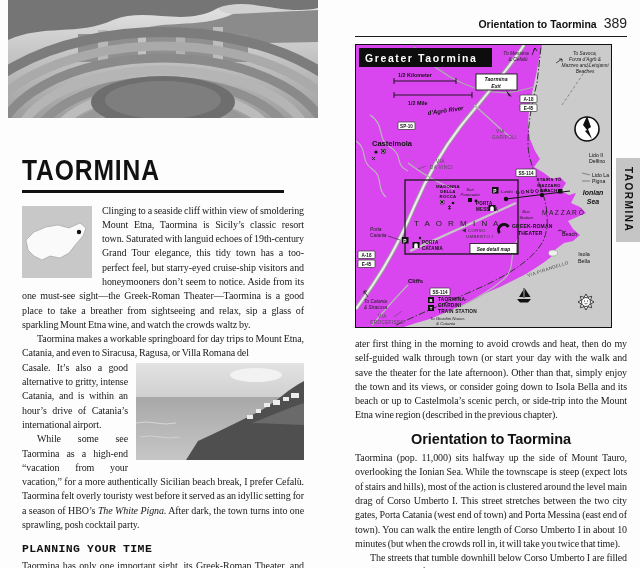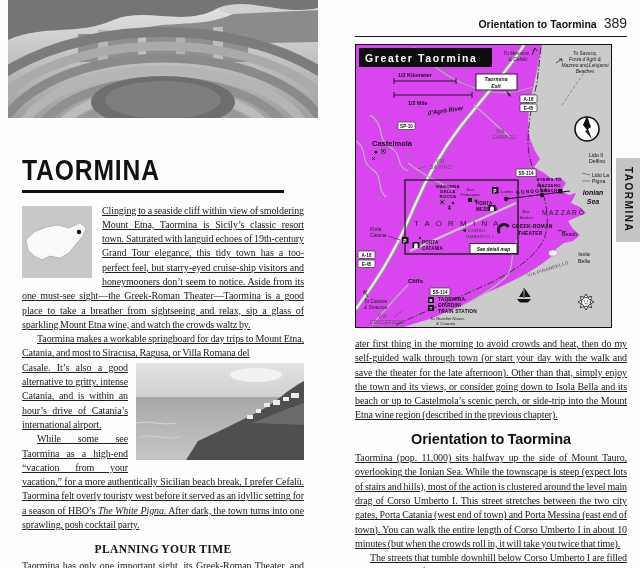--- a/index.html
+++ b/index.html
@@ -17,28 +17,28 @@
     font-family:"Liberation Sans", sans-serif;font-weight:bold;
     font-size:29px;letter-spacing:1px;color:#111;
     transform:scaleX(.85);transform-origin:left;white-space:nowrap;
   }
   #title-rule{width:262px;height:2.5px;background:#111;margin-top:3px;}
   .bodycopy{
     font-size:10px;line-height:14.3px;text-align:justify;
     letter-spacing:-0.1px;word-spacing:-0.6px;color:#202020;
   }
   #left-text{margin:11px 14px 0 14px;}
-  .bodycopy p{margin:0;text-decoration:underline;}
+  .bodycopy p{margin:0;}
   .indent{text-indent:15px;}
   #sicily-box{float:left;width:70px;height:72px;margin:2px 10px 2px 0;}
   #coast-photo{float:right;width:168px;height:97px;margin:2px 0 2px 8px;}
   .subhead{
-    font-family:Liberation Serif, serif;font-weight:bold;
+    font-family:Liberation Mono, monospace;font-weight:bold;
     font-size:11.5px;letter-spacing:.4px;color:#111;
-    margin:10px 0 2px 0;text-align:center;text-indent:0;
+    margin:10px 0 2px 0;text-align:left;text-indent:0;
   }
   
   #page-right{left:355px;width:272px;}
   #rp-header{
     display:flex;justify-content:flex-end;align-items:baseline;gap:7px;
     font-family:"Liberation Sans", sans-serif;
     padding-top:15px;border-bottom:1.6px solid #1a1a1a;padding-bottom:5px;
   }
   #rp-header .ht{font-weight:bold;font-size:10.5px;color:#111;}
   #rp-header .pn{font-size:14px;color:#222;}
@@ -113,21 +113,21 @@
   </div>
 
   <div id="left-text" class="bodycopy">
 
     <svg id="sicily-box" viewBox="0 0 70 72">
       <rect width="70" height="72" fill="#c8c8c8"></rect>
       <polygon points="4,34 12,26 24,21 36,19 47,22 58,17 64,22 61,30 54,38 47,47 38,52 28,50 20,54 12,50 6,44" fill="#fafafa" stroke="#9a9a9a" stroke-width="0.6"></polygon>
       <circle cx="57" cy="26" r="2.2" fill="#111"></circle>
     </svg>
     <p>Clinging to a seaside cliff within view of smoldering Mount Etna, Taormina is Sicily’s classic resort town. Saturated with languid echoes of 19th-century Grand Tour elegance, this tidy town has a too-perfect feel, but starry-eyed cruise-ship visitors and honeymooners don’t seem to notice. Aside from its one must-see sight—the Greek-Roman Theater—Taormina is a good place to take a breather from sightseeing and relax, sip a glass of sparkling Mount Etna wine, and watch the crowds waltz by.</p>
-    <p class="indent">Taormina makes a workable springboard for day trips to Mount Etna, Catania, and most to Siracusa, Ragusa, or Villa Romana del</p>
+    <p class="indent">Taormina makes a workable springboard for day trips to Mount Etna, Catania, and even to Siracusa, Ragusa, or Villa Romana del</p>
     <div>
 
       <svg id="coast-photo" viewBox="0 0 168 97">
         <defs>
           <linearGradient id="csky" x1="0" y1="0" x2="0" y2="1">
             <stop offset="0" stop-color="#e2e2e2"></stop>
               <stop offset="1" stop-color="#b0b0b0"></stop>
           </linearGradient>
           <linearGradient id="csea" x1="0" y1="0" x2="0" y2="1">
             <stop offset="0" stop-color="#a8a8a8"></stop>

